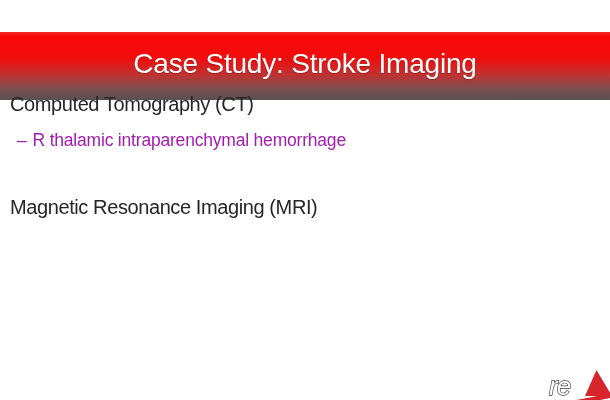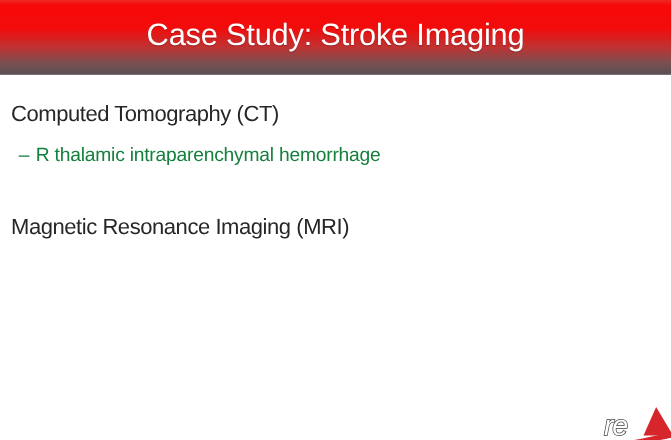--- a/index.html
+++ b/index.html
@@ -13,21 +13,21 @@
     height: 400px;
     background: #ffffff;
     overflow: hidden;
     font-family: "Liberation Sans", sans-serif;
     color: #262626;
   }
 
   
   .banner {
     position: absolute;
-    top: 0;
+    top: 32px;
     left: 0;
     width: 610px;
     height: 68px;
     background: linear-gradient(180deg,
       #ef2a22 0%,
       #f80808 7%,
       #f20c0c 38%,
       #c03232 63%,
       #7c4f50 84%,
       #575052 100%);
@@ -59,21 +59,21 @@
   #ct-heading  { top: 93px; }
   #mri-heading { top: 196px; }
 
   ul.bullets {
     position: absolute;
     left: 17px;
     margin: 0;
     padding: 0;
     list-style: none;
     font-size: 17.5px;
-    color: #15803d;
+    color: #a21caf;
   }
   #ct-bullets  { top: 128px; }
   #mri-bullets { top: 228px; }
   ul.bullets li {
     line-height: 28px;
     white-space: nowrap;
     letter-spacing: -0.2px;
   }
   #ct-bullets li { line-height: 24px; }
   .dash { margin-right: 6px; }

